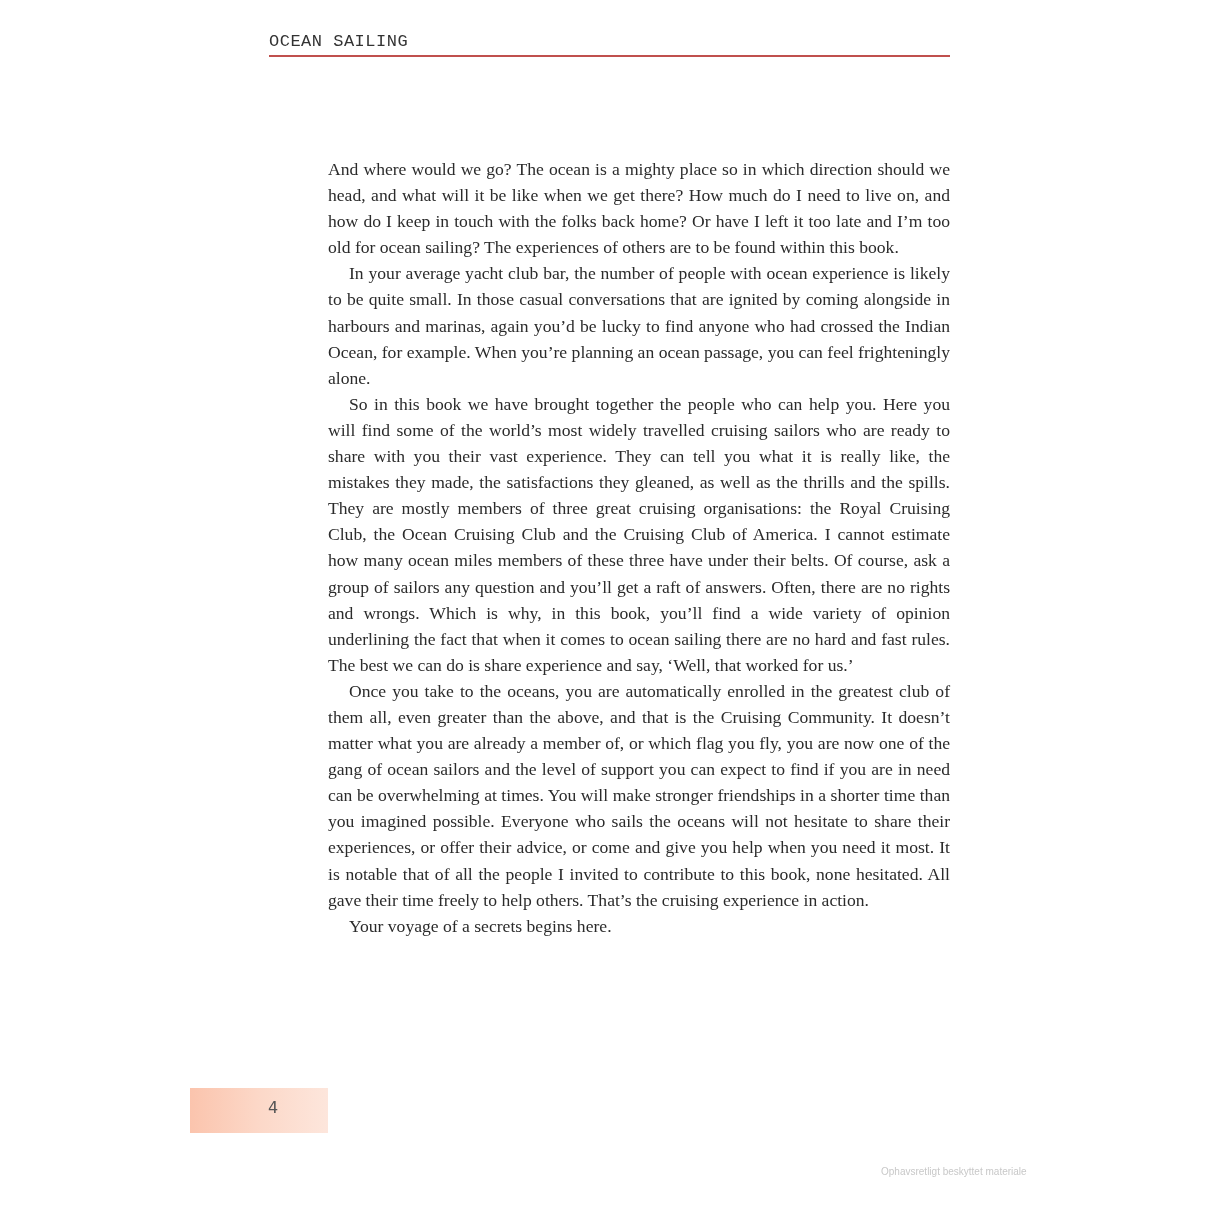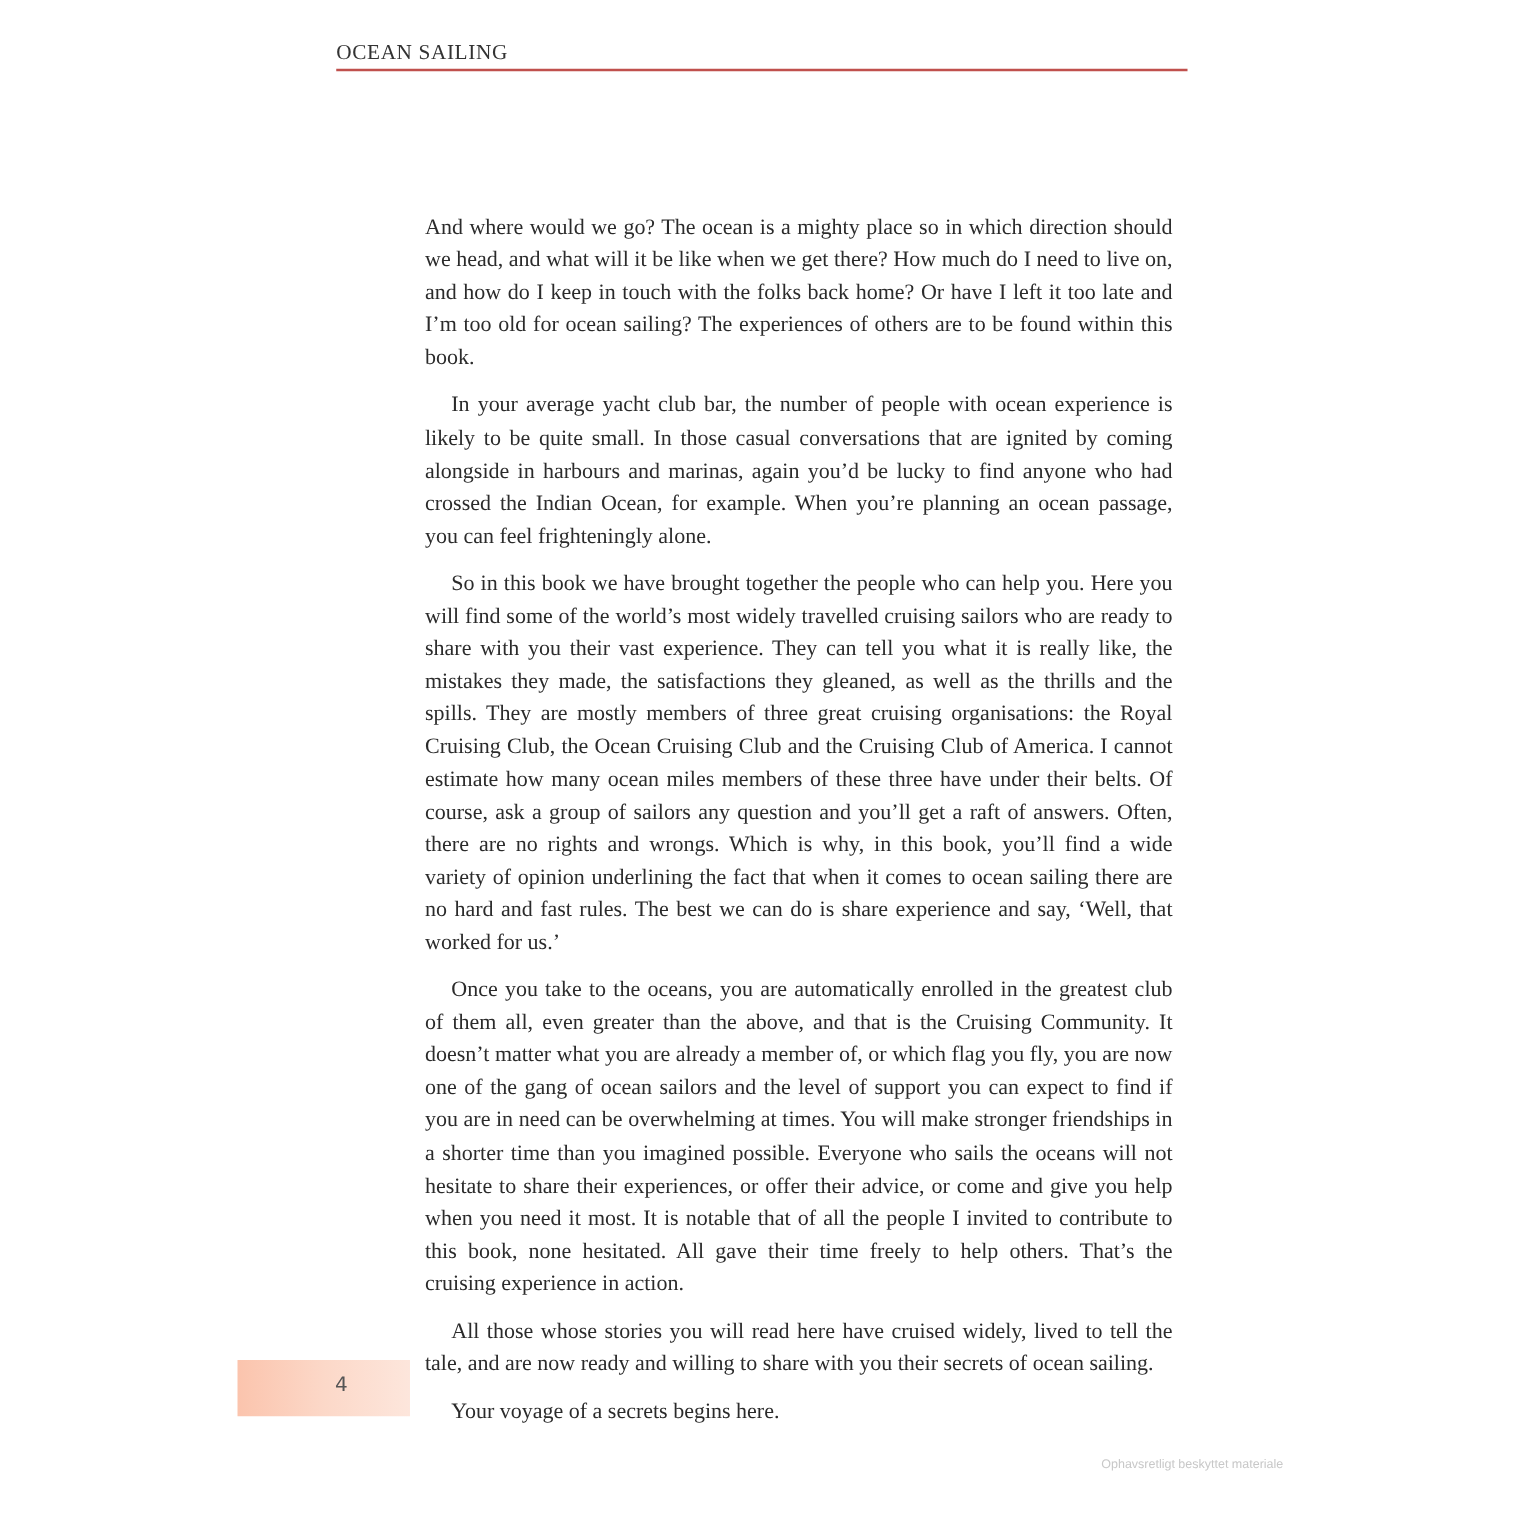--- a/index.html
+++ b/index.html
@@ -16,40 +16,40 @@
     .running-head {
       position: absolute;
       left: 269px;
       top: 31px;
       width: 681px;
       height: 26px;
       border-bottom: 2px solid #c0504d;
       box-sizing: border-box;
     }
     .running-head-title {
-      font-family: Liberation Serif, serif;
+      font-family: Liberation Mono, monospace;
       font-size: 17px;
       font-weight: 300;
       color: #333333;
       letter-spacing: 0.5px;
       line-height: 22px;
       display: block;
     }
     .body-text {
       position: absolute;
       left: 328px;
       top: 156px;
       width: 622px;
       font-family: "Liberation Serif", serif;
       font-size: 17.6px;
       line-height: 26.1px;
       color: #2b2b2b;
     }
     .body-text p {
-      margin: 12px;
+      margin: 0;
       text-align: justify;
       text-align-last: left;
     }
     .body-text p.indent {
       text-indent: 21px;
     }
     .page-number-box {
       position: absolute;
       left: 190px;
       top: 1088px;
@@ -80,21 +80,20 @@
 
 <div class="running-head">
   <span class="running-head-title">OCEAN SAILING</span>
 </div>
 
 <div class="body-text">
   <p>And where would we go? The ocean is a mighty place so in which direction should we head, and what will it be like when we get there? How much do I need to live on, and how do I keep in touch with the folks back home? Or have I left it too late and I’m too old for ocean sailing? The experiences of others are to be found within this book.</p>
   <p class="indent">In your average yacht club bar, the number of people with ocean experience is likely to be quite small. In those casual conversations that are ignited by coming alongside in harbours and marinas, again you’d be lucky to find anyone who had crossed the Indian Ocean, for example. When you’re planning an ocean passage, you can feel frighteningly alone.</p>
   <p class="indent">So in this book we have brought together the people who can help you. Here you will find some of the world’s most widely travelled cruising sailors who are ready to share with you their vast experience. They can tell you what it is really like, the mistakes they made, the satisfactions they gleaned, as well as the thrills and the spills. They are mostly members of three great cruising organisations: the Royal Cruising Club, the Ocean Cruising Club and the Cruising Club of America. I cannot estimate how many ocean miles members of these three have under their belts. Of course, ask a group of sailors any question and you’ll get a raft of answers. Often, there are no rights and wrongs. Which is why, in this book, you’ll find a wide variety of opinion underlining the fact that when it comes to ocean sailing there are no hard and fast rules. The best we can do is share experience and say, ‘Well, that worked for us.’</p>
   <p class="indent">Once you take to the oceans, you are automatically enrolled in the greatest club of them all, even greater than the above, and that is the Cruising Community. It doesn’t matter what you are already a member of, or which flag you fly, you are now one of the gang of ocean sailors and the level of support you can expect to find if you are in need can be overwhelming at times. You will make stronger friendships in a shorter time than you imagined possible. Everyone who sails the oceans will not hesitate to share their experiences, or offer their advice, or come and give you help when you need it most. It is notable that of all the people I invited to contribute to this book, none hesitated. All gave their time freely to help others. That’s the cruising experience in action.</p>
-  <p class="indent">All those whose stories you will read here have cruised widely, lived to tell the tale, and are now ready and willing to share with you their secrets of ocean sailing.</p>
   <p class="indent">Your voyage of a secrets begins here.</p>
 </div>
 
 <div class="page-number-box">
   <span class="page-number">4</span>
 </div>
 
 <div class="watermark">Ophavsretligt beskyttet materiale</div>
 
 </body></html>

